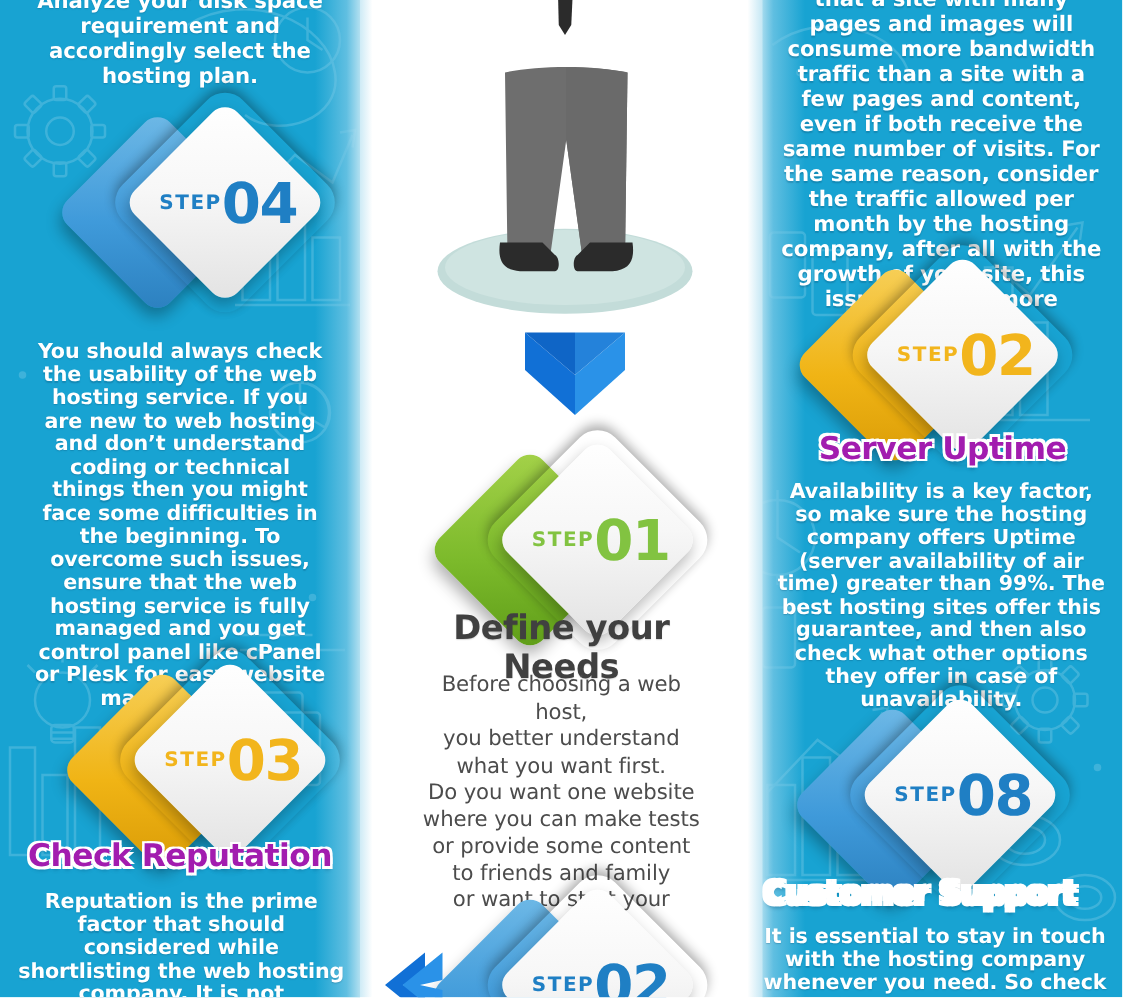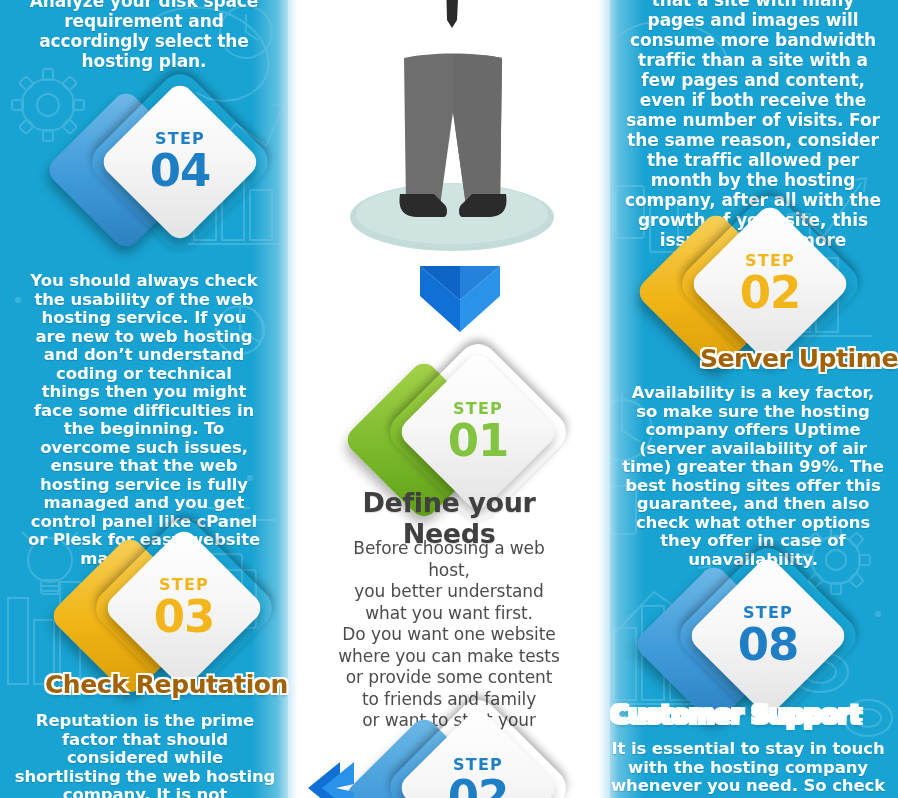--- a/index.html
+++ b/index.html
@@ -95,26 +95,25 @@
     letter-spacing: -0.4px;
   }
   .step-title.white {
     color: #ffffff;
     text-shadow:
       -2px -2px 0 #ffffff,  2px -2px 0 #ffffff,
       -2px  2px 0 #ffffff,  2px  2px 0 #ffffff,
        0px  3px 3px rgba(0,70,110,0.35);
   }
   .step-title.gold {
-    color: #a16207;
+    color: #a21caf;
     text-shadow:
       -2px -2px 0 #ffffff,  2px -2px 0 #ffffff,
       -2px  2px 0 #ffffff,  2px  2px 0 #ffffff,
        0px  3px 3px rgba(0,70,110,0.35);
-    text-align: right;
   }
   .step-title.ink {
     color: #404040;
     font-size: 27px;
     text-shadow: 0 1px 1px rgba(0,0,0,0.15);
   }
 
   
   .badge {
     position: absolute;
@@ -153,23 +152,23 @@
     box-shadow: -3px -3px 9px rgba(0,0,0,0.33);
     pointer-events: none;
   }
   .badge .d-label {
     position: absolute;
     left: 60px;
     top: 26px;
     width: 116px;
     height: 116px;
     display: flex;
-    flex-direction: column;
+    flex-direction: row;
     align-items: center;
-    justify-content: center;
+    justify-content: flex-end;
     line-height: 1;
   }
   .badge .b-step {
     font-size: 16px;
     font-weight: 600;
     letter-spacing: 1.2px;
     margin-bottom: 1px;
   }
   .badge .b-num {
     font-size: 45px;

